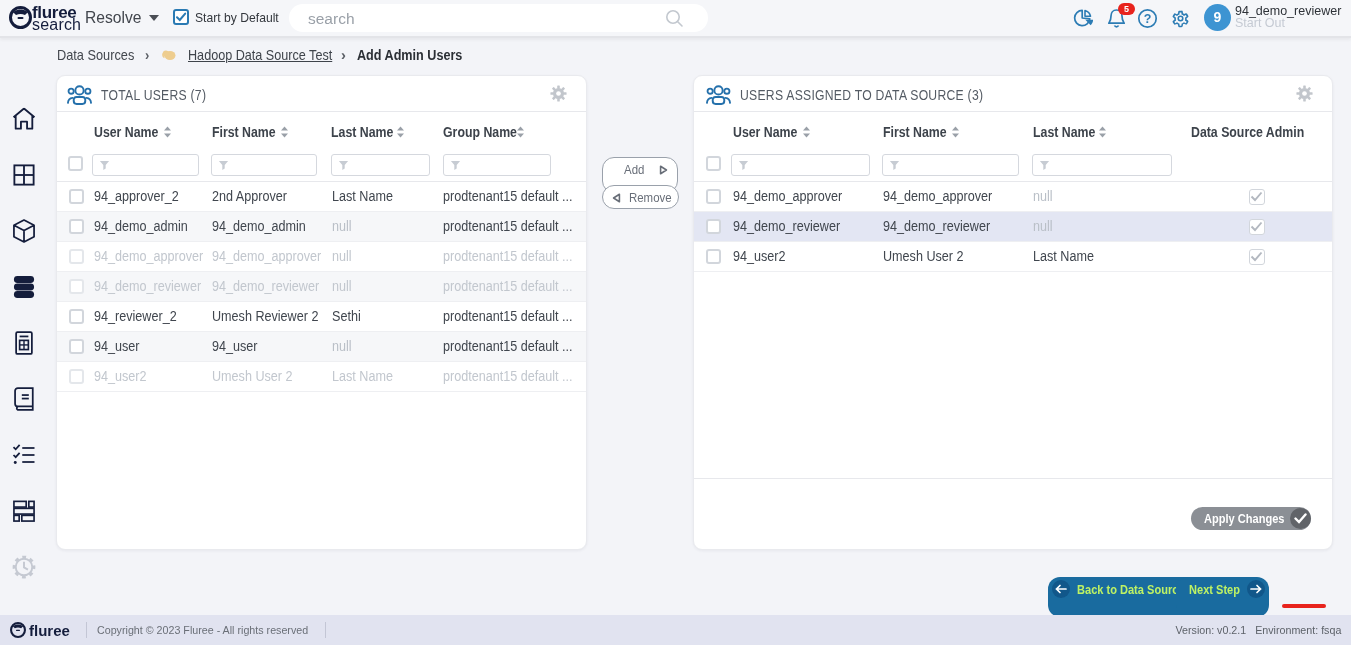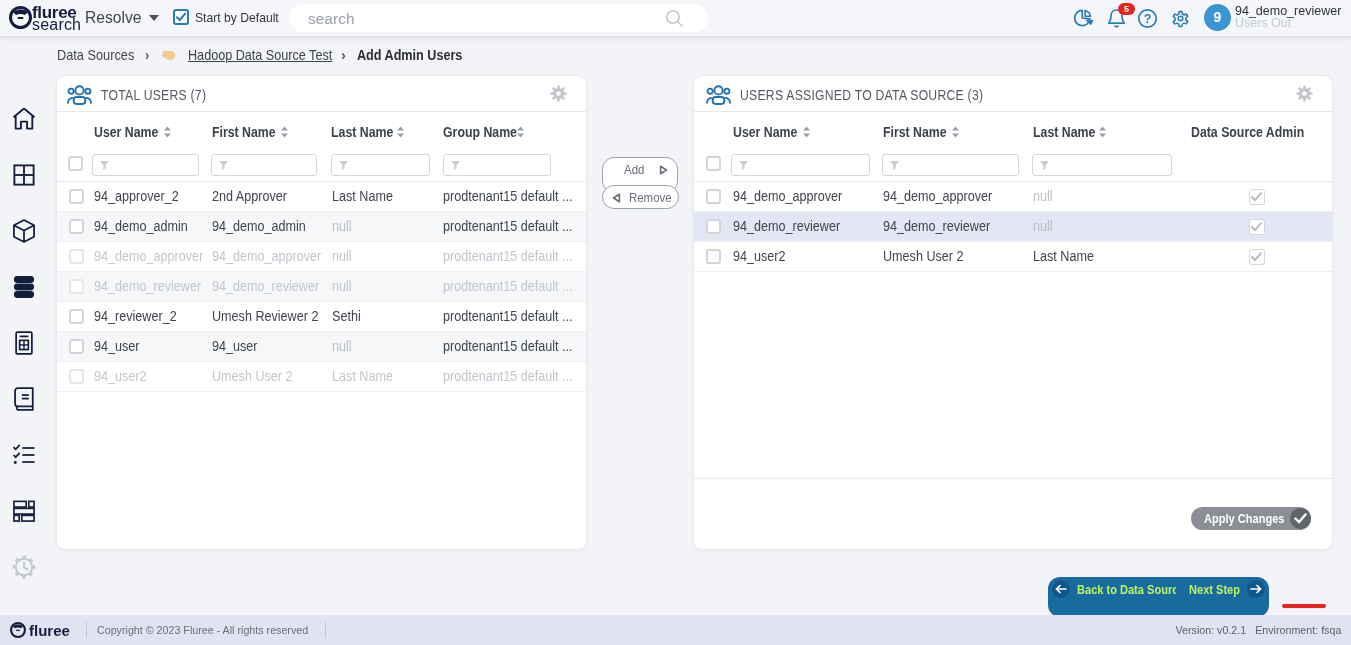--- a/index.html
+++ b/index.html
@@ -110,21 +110,21 @@
   <svg class="hico" style="left:1137px" width="21" height="21" viewBox="0 0 21 21">
     <circle cx="10.5" cy="10.5" r="8.7" fill="none" stroke="#2c7cb4" stroke-width="1.7"></circle>
     <text x="10.5" y="14.8" font-size="12.5" font-weight="bold" fill="#2c7cb4" text-anchor="middle" font-family="Liberation Sans">?</text>
   </svg>
 
   <svg class="hico" style="left:1170px" width="21" height="21" viewBox="0 0 24 24">
     <path fill="#2c7cb4" d="M13.3 22h-2.6a1.3 1.3 0 0 1-1.3-1.1l-.3-2a7.6 7.6 0 0 1-1.2-.7l-1.9.8a1.3 1.3 0 0 1-1.6-.6L3.1 16.2a1.3 1.3 0 0 1 .3-1.7l1.6-1.2a7.9 7.9 0 0 1 0-1.4L3.4 10.7a1.3 1.3 0 0 1-.3-1.7l1.3-2.2a1.3 1.3 0 0 1 1.6-.6l1.9.8a7.6 7.6 0 0 1 1.2-.7l.3-2A1.3 1.3 0 0 1 10.7 3h2.6a1.3 1.3 0 0 1 1.3 1.1l.3 2a7.6 7.6 0 0 1 1.2.7l1.9-.8a1.3 1.3 0 0 1 1.6.6l1.3 2.2a1.3 1.3 0 0 1-.3 1.7l-1.6 1.2a7.9 7.9 0 0 1 0 1.4l1.6 1.2a1.3 1.3 0 0 1 .3 1.7l-1.3 2.2a1.3 1.3 0 0 1-1.6.6l-1.9-.8a7.6 7.6 0 0 1-1.2.7l-.3 2a1.3 1.3 0 0 1-1.3 1.1zm-2.2-1.8h1.8l.4-2.4.5-.2a5.9 5.9 0 0 0 1.7-1l.4-.3 2.2 1 .9-1.6-1.9-1.5.1-.5a6 6 0 0 0 0-2l-.1-.5 1.9-1.5-.9-1.6-2.2 1-.4-.3a5.9 5.9 0 0 0-1.7-1l-.5-.2-.4-2.4h-1.8l-.4 2.4-.5.2a5.9 5.9 0 0 0-1.7 1l-.4.3-2.2-1-.9 1.6 1.9 1.5-.1.5a6 6 0 0 0 0 2l.1.5-1.9 1.5.9 1.6 2.2-1 .4.3a5.9 5.9 0 0 0 1.7 1l.5.2zM12 15.5A3.5 3.5 0 1 1 15.5 12 3.5 3.5 0 0 1 12 15.5zm0-5.2A1.7 1.7 0 1 0 13.7 12 1.7 1.7 0 0 0 12 10.3z"></path>
   </svg>
   <div id="avatar">9</div>
   <div id="uname">94_demo_reviewer</div>
-  <div id="signout">Users Out</div>
+  <div id="signout">Start Out</div>
 </div>
 
 <div id="side">
   <svg class="sico" style="top:105px" width="28" height="28" viewBox="0 0 32 32">
       <path d="M16 4 L28 14 M16 4 L4 14 M6.5 12 V27 H12.5 V19 H19.5 V27 H25.5 V12" fill="none" stroke="#141d3c" stroke-width="2.1" stroke-linejoin="round"></path>
     </svg>
   <svg class="sico" style="top:161px" width="28" height="28" viewBox="0 0 32 32">
       <rect x="5" y="5" width="22" height="22" fill="none" stroke="#141d3c" stroke-width="2.1"></rect>
       <line x1="16" y1="5" x2="16" y2="27" stroke="#141d3c" stroke-width="2.1"></line>
       <line x1="5" y1="16" x2="27" y2="16" stroke="#141d3c" stroke-width="2.1"></line>

